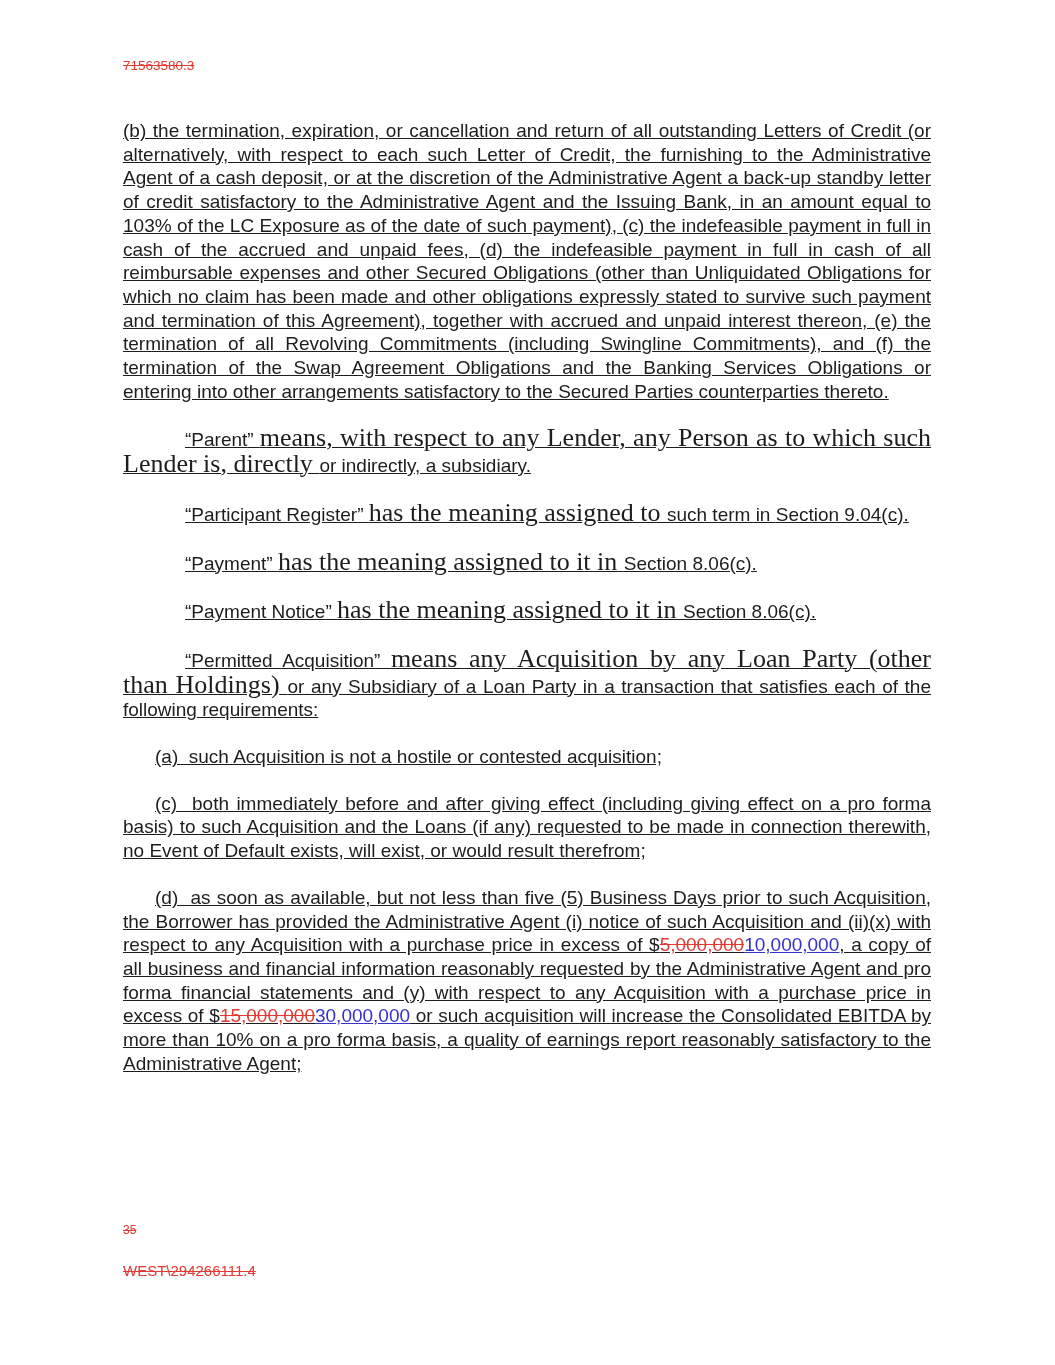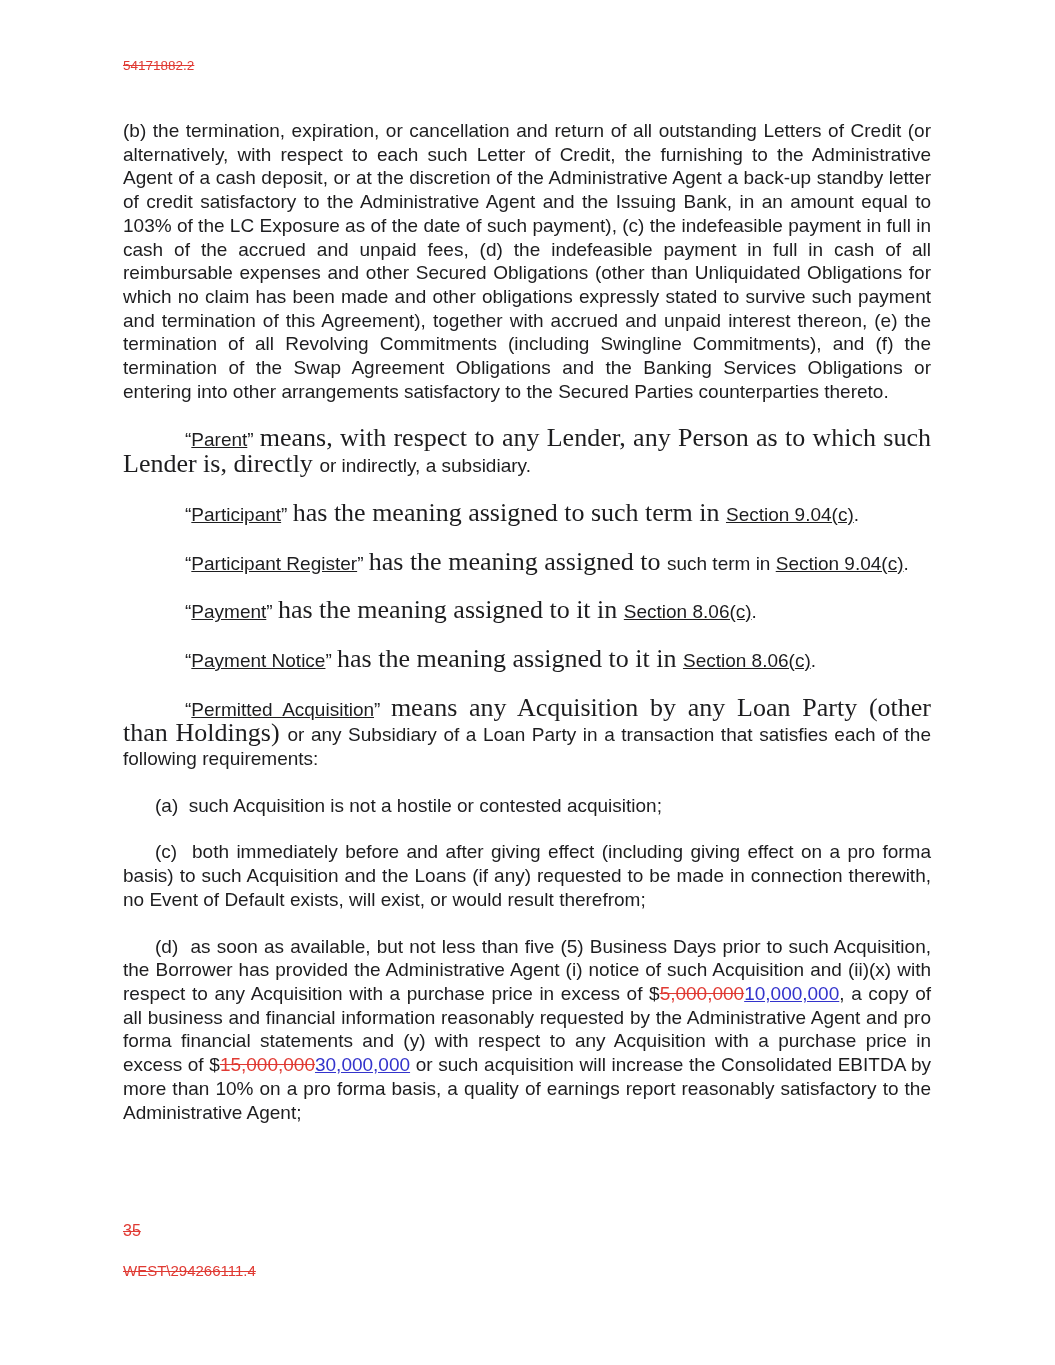--- a/index.html
+++ b/index.html
@@ -23,50 +23,50 @@
     font-size:13.5px;line-height:16px;
   }
   .content{
     position:absolute;left:123px;top:119px;width:808px;
   }
   .para{
     margin:0 0 23px 0;
     font-size:19px;
     line-height:23.7px;
     text-align:justify;
+    text-decoration:underline;
   }
   .para.def-indent{text-indent:62px;}
   .para.list-indent{text-indent:32px;}
   .serif{font-family:"Liberation Serif",serif;font-size:26px;}
   .u{text-decoration:underline;}
   .del{color:var(--revision-red);text-decoration:line-through;}
   .ins{color:var(--insertion-blue);text-decoration:underline;}
   .footer-page-number{
     position:absolute;left:123px;top:1222px;
-    font-size:16px;line-height:17px;
+    font-size:12px;line-height:17px;
   }
   .footer-doc-id{
     position:absolute;left:123px;top:1263px;
     font-size:15px;line-height:16px;
   }
 </style>
 </head>
 <body>
 
 <div class="page">
 
-  <div class="header-doc-number del">54171882.2</div>
+  <div class="header-doc-number del">71563580.3</div>
 
   <div class="content">
 
     <p class="para"><span>(b) the termination, expiration, or cancellation and return of all outstanding Letters of Credit (or alternatively, with respect to each such Letter of Credit, the furnishing to the Administrative Agent of a cash deposit, or at the discretion of the Administrative Agent a back-up standby letter of credit satisfactory to the Administrative Agent and the Issuing Bank, in an amount equal to 103% of the LC Exposure as of the date of such payment), (c) the indefeasible payment in full in cash of the accrued and unpaid fees, (d) the indefeasible payment in full in cash of all reimbursable expenses and other Secured Obligations (other than Unliquidated Obligations for which no claim has been made and other obligations expressly stated to survive such payment and termination of this Agreement), together with accrued and unpaid interest thereon, (e) the termination of all Revolving Commitments (including Swingline Commitments), and (f) the termination of the Swap Agreement Obligations and the Banking Services Obligations or entering into other arrangements satisfactory to the Secured Parties counterparties thereto.</span></p>
 
     <p class="para def-indent"><span>“</span><span class="u">Parent</span><span>” </span><span class="serif">means, with respect to any Lender, any Person as to which such Lender is, directly </span><span>or indirectly, a subsidiary.</span></p>
 
-    <p class="para def-indent"><span>“</span><span class="u">Participant</span><span>” </span><span class="serif">has the meaning assigned to such term in </span><span class="u">Section 9.04(c)</span><span>.</span></p>
 
     <p class="para def-indent"><span>“</span><span class="u">Participant Register</span><span>” </span><span class="serif">has the meaning assigned to </span><span>such term in </span><span class="u">Section 9.04(c)</span><span>.</span></p>
 
     <p class="para def-indent"><span>“</span><span class="u">Payment</span><span>” </span><span class="serif">has the meaning assigned to it in </span><span class="u">Section 8.06(c)</span><span>.</span></p>
 
     <p class="para def-indent"><span>“</span><span class="u">Payment Notice</span><span>” </span><span class="serif">has the meaning assigned to it in </span><span class="u">Section 8.06(c)</span><span>.</span></p>
 
 
     <p class="para def-indent"><span>“</span><span class="u">Permitted Acquisition</span><span>” </span><span class="serif">means any Acquisition by any Loan Party (other than Holdings) </span><span>or any Subsidiary of a Loan Party in a transaction that satisfies each of the following requirements:</span></p>
 

